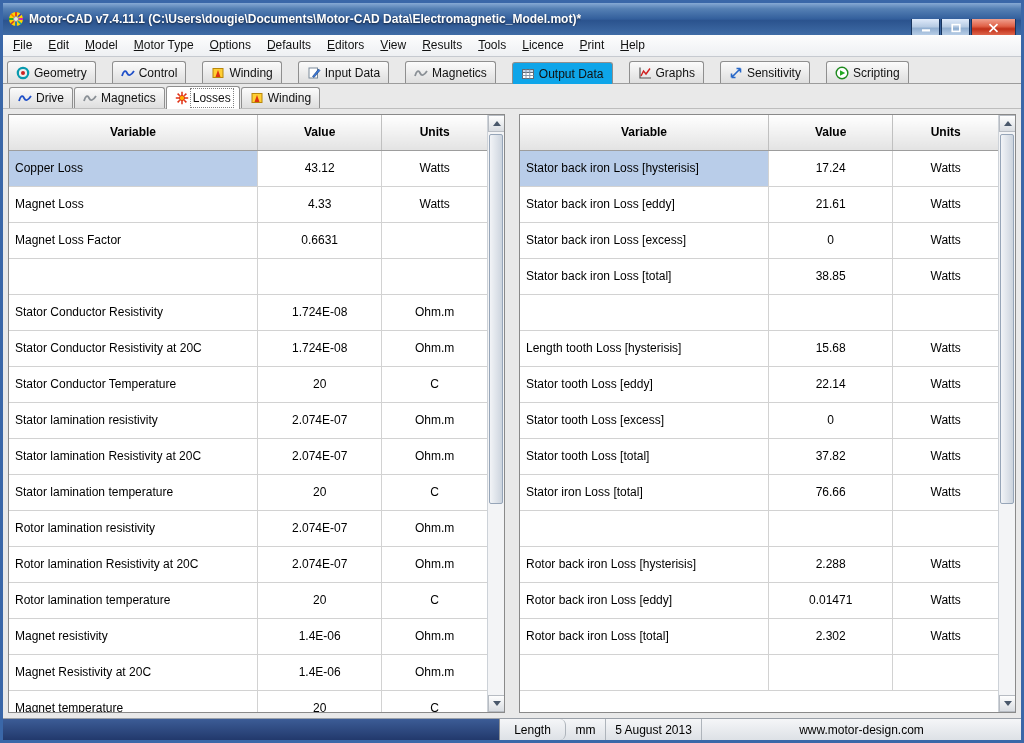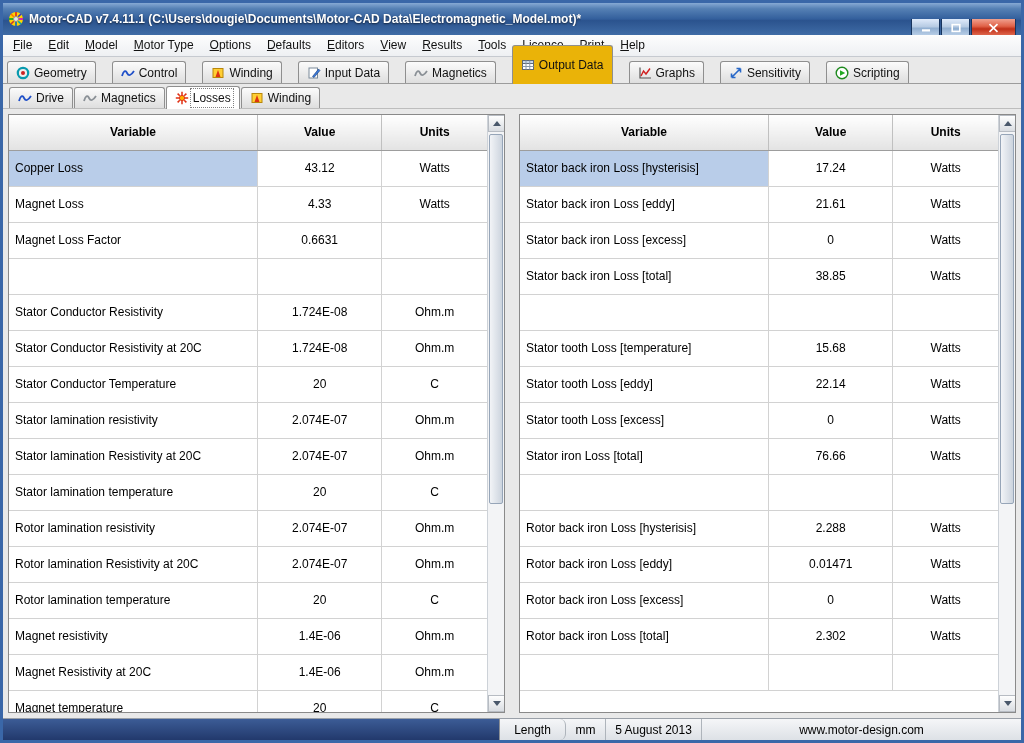--- a/index.html
+++ b/index.html
@@ -8,21 +8,21 @@
   .titlebar{height:26px;flex:0 0 26px;display:flex;align-items:center;padding:16px 5px;background:linear-gradient(#86a9d4 0%,#5580b4 18%,#335f9c 50%,#2b538e 55%,#3f6ca6 100%);}
   .app-icon{width:16px;height:16px;margin-right:5px;flex:0 0 16px;}
   .title-text{color:#fff;font-size:12px;font-weight:bold;text-shadow:0 1px 2px rgba(0,0,0,.6);white-space:nowrap;overflow:hidden;}
   .win-buttons{margin-left:auto;display:flex;align-items:flex-start;height:100%;}
   .winbtn{width:29px;height:19px;margin-left:1px;border:1px solid #17345e;border-top:none;border-radius:0 0 4px 4px;background:linear-gradient(#dfeafa,#b4c9e2 45%,#8fadd0 50%,#c2d6ec);display:flex;align-items:center;justify-content:center;cursor:default;}
   .winbtn.close{width:45px;background:linear-gradient(#f0a08e,#e06248 40%,#c03018 55%,#e8765c);}
   .menubar{height:22px;flex:0 0 22px;display:flex;align-items:flex-start;background:linear-gradient(#fdfdfd,#eef0f3);border-bottom:1px solid #c6cad0;padding:0 2px;}
   .menu-item{padding:3px 8px;font-size:12px;color:#111;}
   .maintabs{height:27px;flex:0 0 27px;display:flex;align-items:flex-end;background:#e9e9e9;border-bottom:1px solid #9c9c9c;padding:2px 4px 0;gap:16px;}
   .tab{display:flex;align-items:center;gap:4px;height:22px;padding:0 8px;font-size:12px;color:#111;border:1px solid #8f8f8f;border-bottom:none;border-radius:3px 3px 0 0;background:linear-gradient(#fbfbfb,#dedede);white-space:nowrap;}
-  .maintabs .tab.selected{background:#eab308;height:39px;margin-bottom:-1px;}
+  .maintabs .tab.selected{background:#0ea5e9;height:22px;margin-bottom:-1px;}
   .subtabs{height:25px;flex:0 0 25px;display:flex;align-items:flex-end;background:#e9e9e9;border-bottom:1px solid #bdbdbd;padding:2px 6px 0;gap:1px;}
   .subtabs .tab{height:21px;}
   .subtabs .tab.selected{background:#fff;height:23px;margin-bottom:-1px;}
   .subtabs .tab.selected .tab-label{outline:1px dotted #808080;outline-offset:2px;}
   .tab-icon{width:14px;height:14px;display:inline-flex;flex:0 0 14px;}
   .tab-icon svg{display:block;}
   .content{flex:1;display:flex;gap:14px;padding:5px;background:#e9e9e9;min-height:0;}
   .panel{flex:1;min-width:0;background:#fff;border:1px solid #8a8a8a;display:flex;overflow:hidden;}
   .table-wrap{flex:1;min-width:0;overflow:hidden;}
   table{width:100%;border-collapse:collapse;table-layout:fixed;}
@@ -372,57 +372,57 @@
                 <td class="var">Stator back iron Loss [total]</td>
                 <td class="val">38.85</td>
                 <td class="unit">Watts</td>
               </tr>
               <tr>
                 <td class="var"></td>
                 <td class="val"></td>
                 <td class="unit"></td>
               </tr>
               <tr>
-                <td class="var">Stator tooth Loss [temperature]</td>
+                <td class="var">Length tooth Loss [hysterisis]</td>
                 <td class="val">15.68</td>
                 <td class="unit">Watts</td>
               </tr>
               <tr>
                 <td class="var">Stator tooth Loss [eddy]</td>
                 <td class="val">22.14</td>
                 <td class="unit">Watts</td>
               </tr>
               <tr>
                 <td class="var">Stator tooth Loss [excess]</td>
                 <td class="val">0</td>
+                <td class="unit">Watts</td>
+              </tr>
+              <tr>
+                <td class="var">Stator tooth Loss [total]</td>
+                <td class="val">37.82</td>
                 <td class="unit">Watts</td>
               </tr>
               <tr>
                 <td class="var">Stator iron Loss [total]</td>
                 <td class="val">76.66</td>
                 <td class="unit">Watts</td>
               </tr>
               <tr>
                 <td class="var"></td>
                 <td class="val"></td>
                 <td class="unit"></td>
               </tr>
               <tr>
                 <td class="var">Rotor back iron Loss [hysterisis]</td>
                 <td class="val">2.288</td>
                 <td class="unit">Watts</td>
               </tr>
               <tr>
                 <td class="var">Rotor back iron Loss [eddy]</td>
                 <td class="val">0.01471</td>
-                <td class="unit">Watts</td>
-              </tr>
-              <tr>
-                <td class="var">Rotor back iron Loss [excess]</td>
-                <td class="val">0</td>
                 <td class="unit">Watts</td>
               </tr>
               <tr>
                 <td class="var">Rotor back iron Loss [total]</td>
                 <td class="val">2.302</td>
                 <td class="unit">Watts</td>
               </tr>
               <tr>
                 <td class="var"></td>
                 <td class="val"></td>

